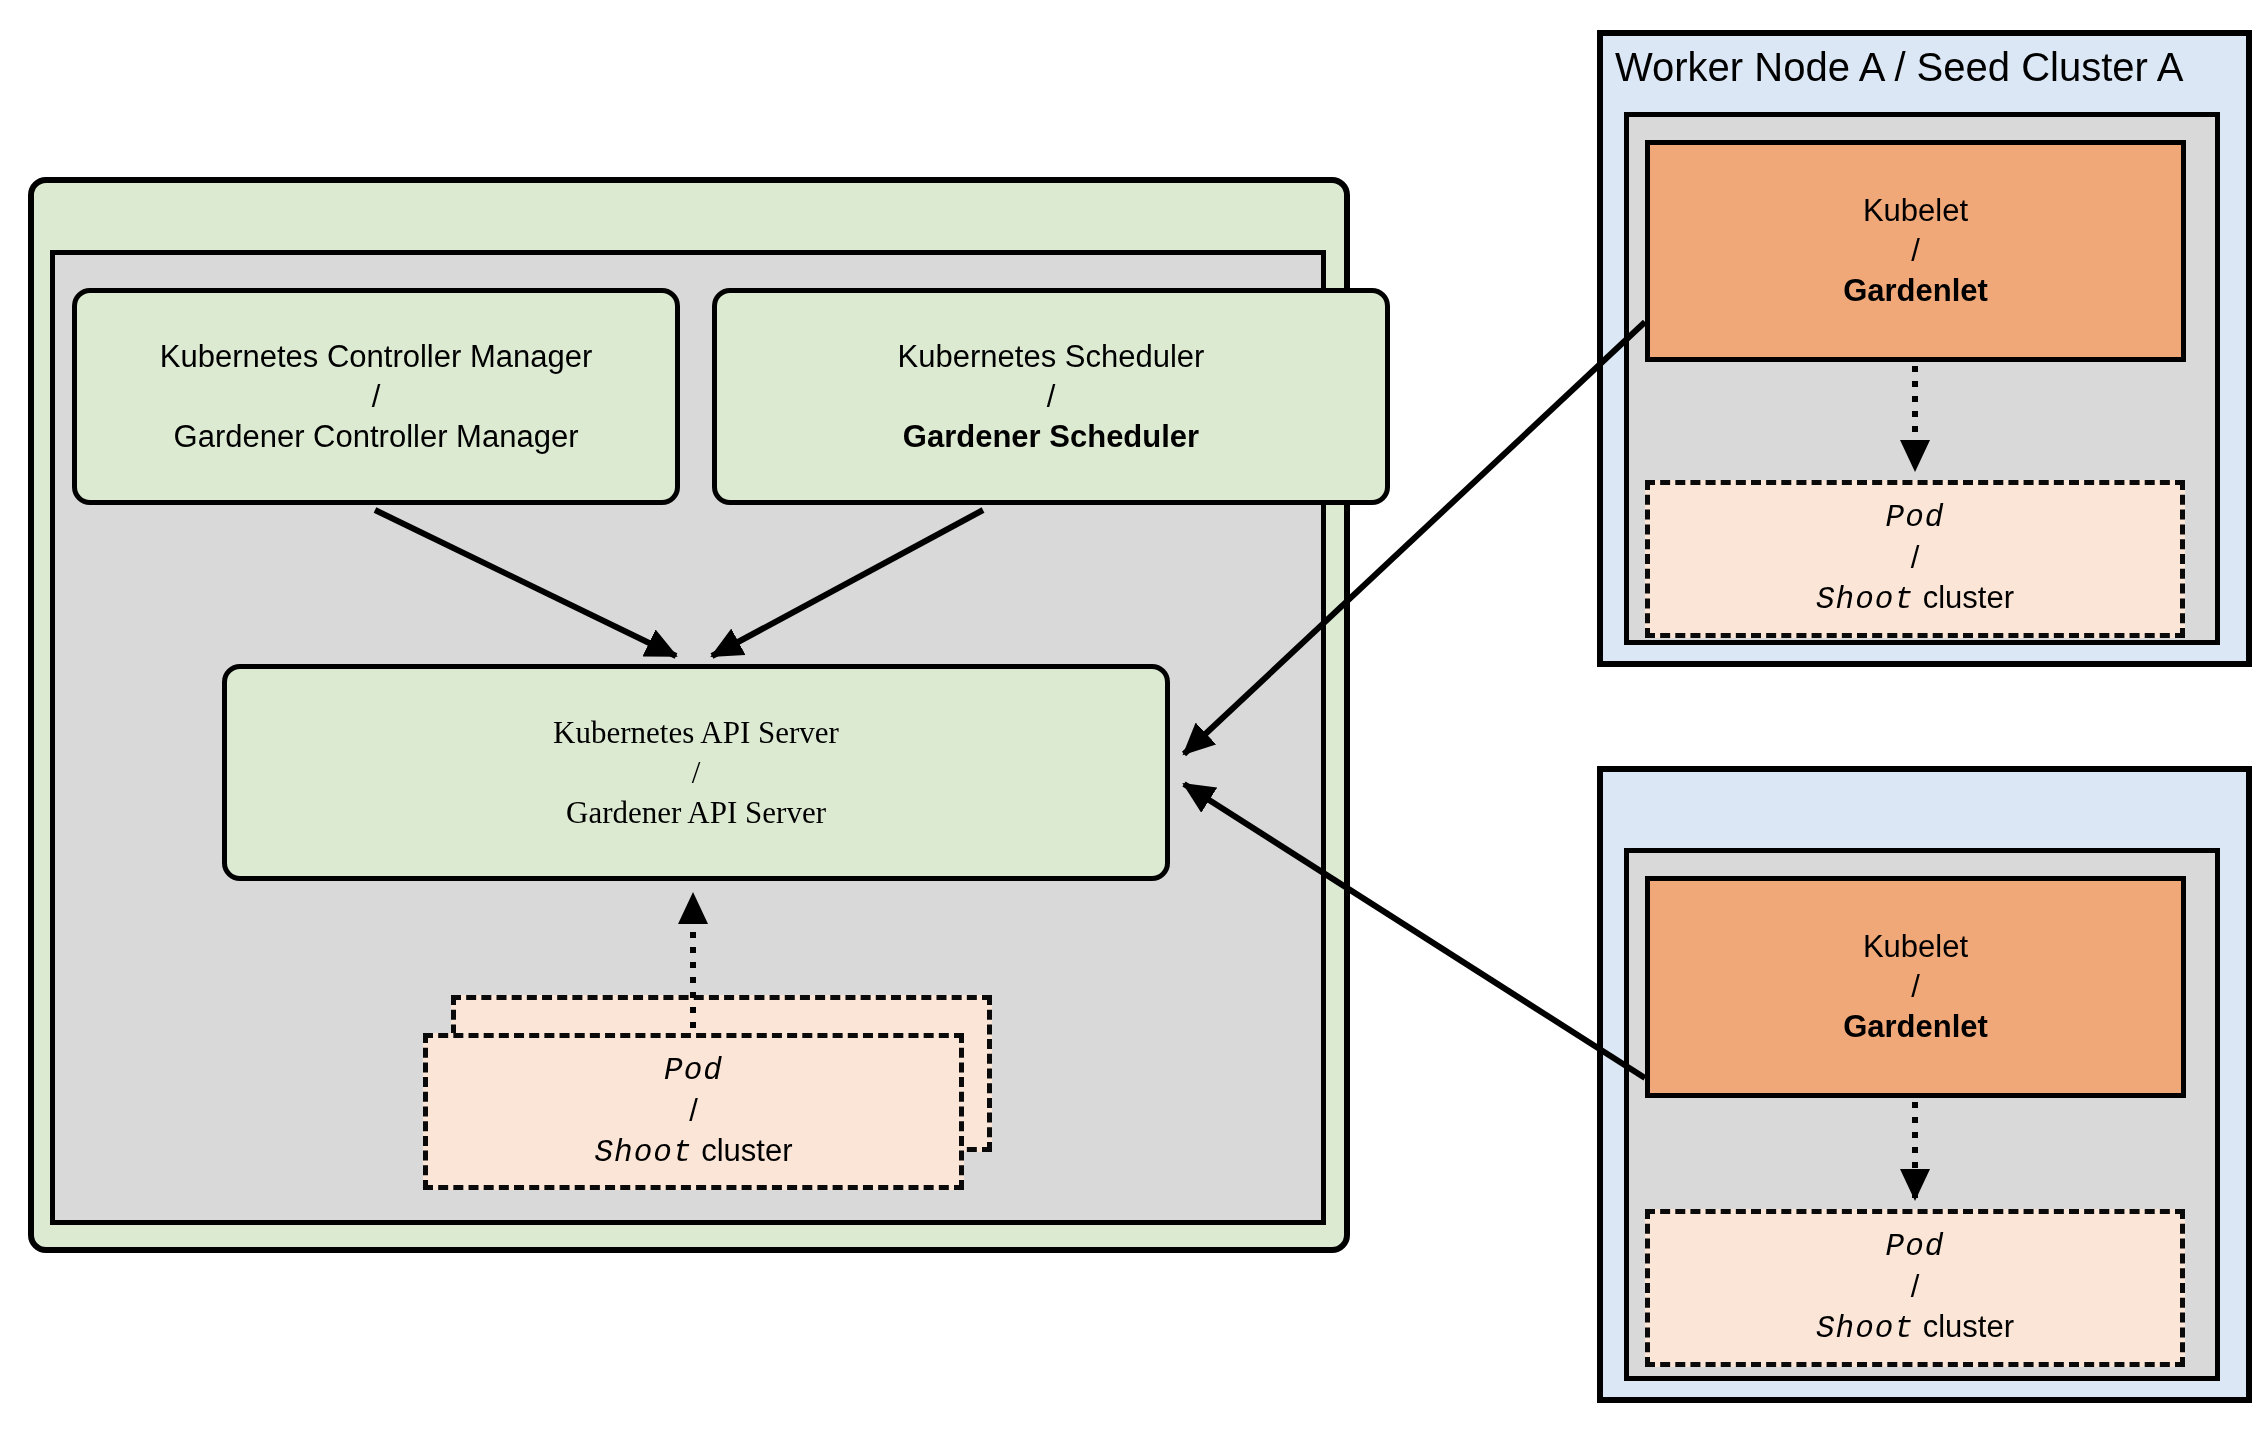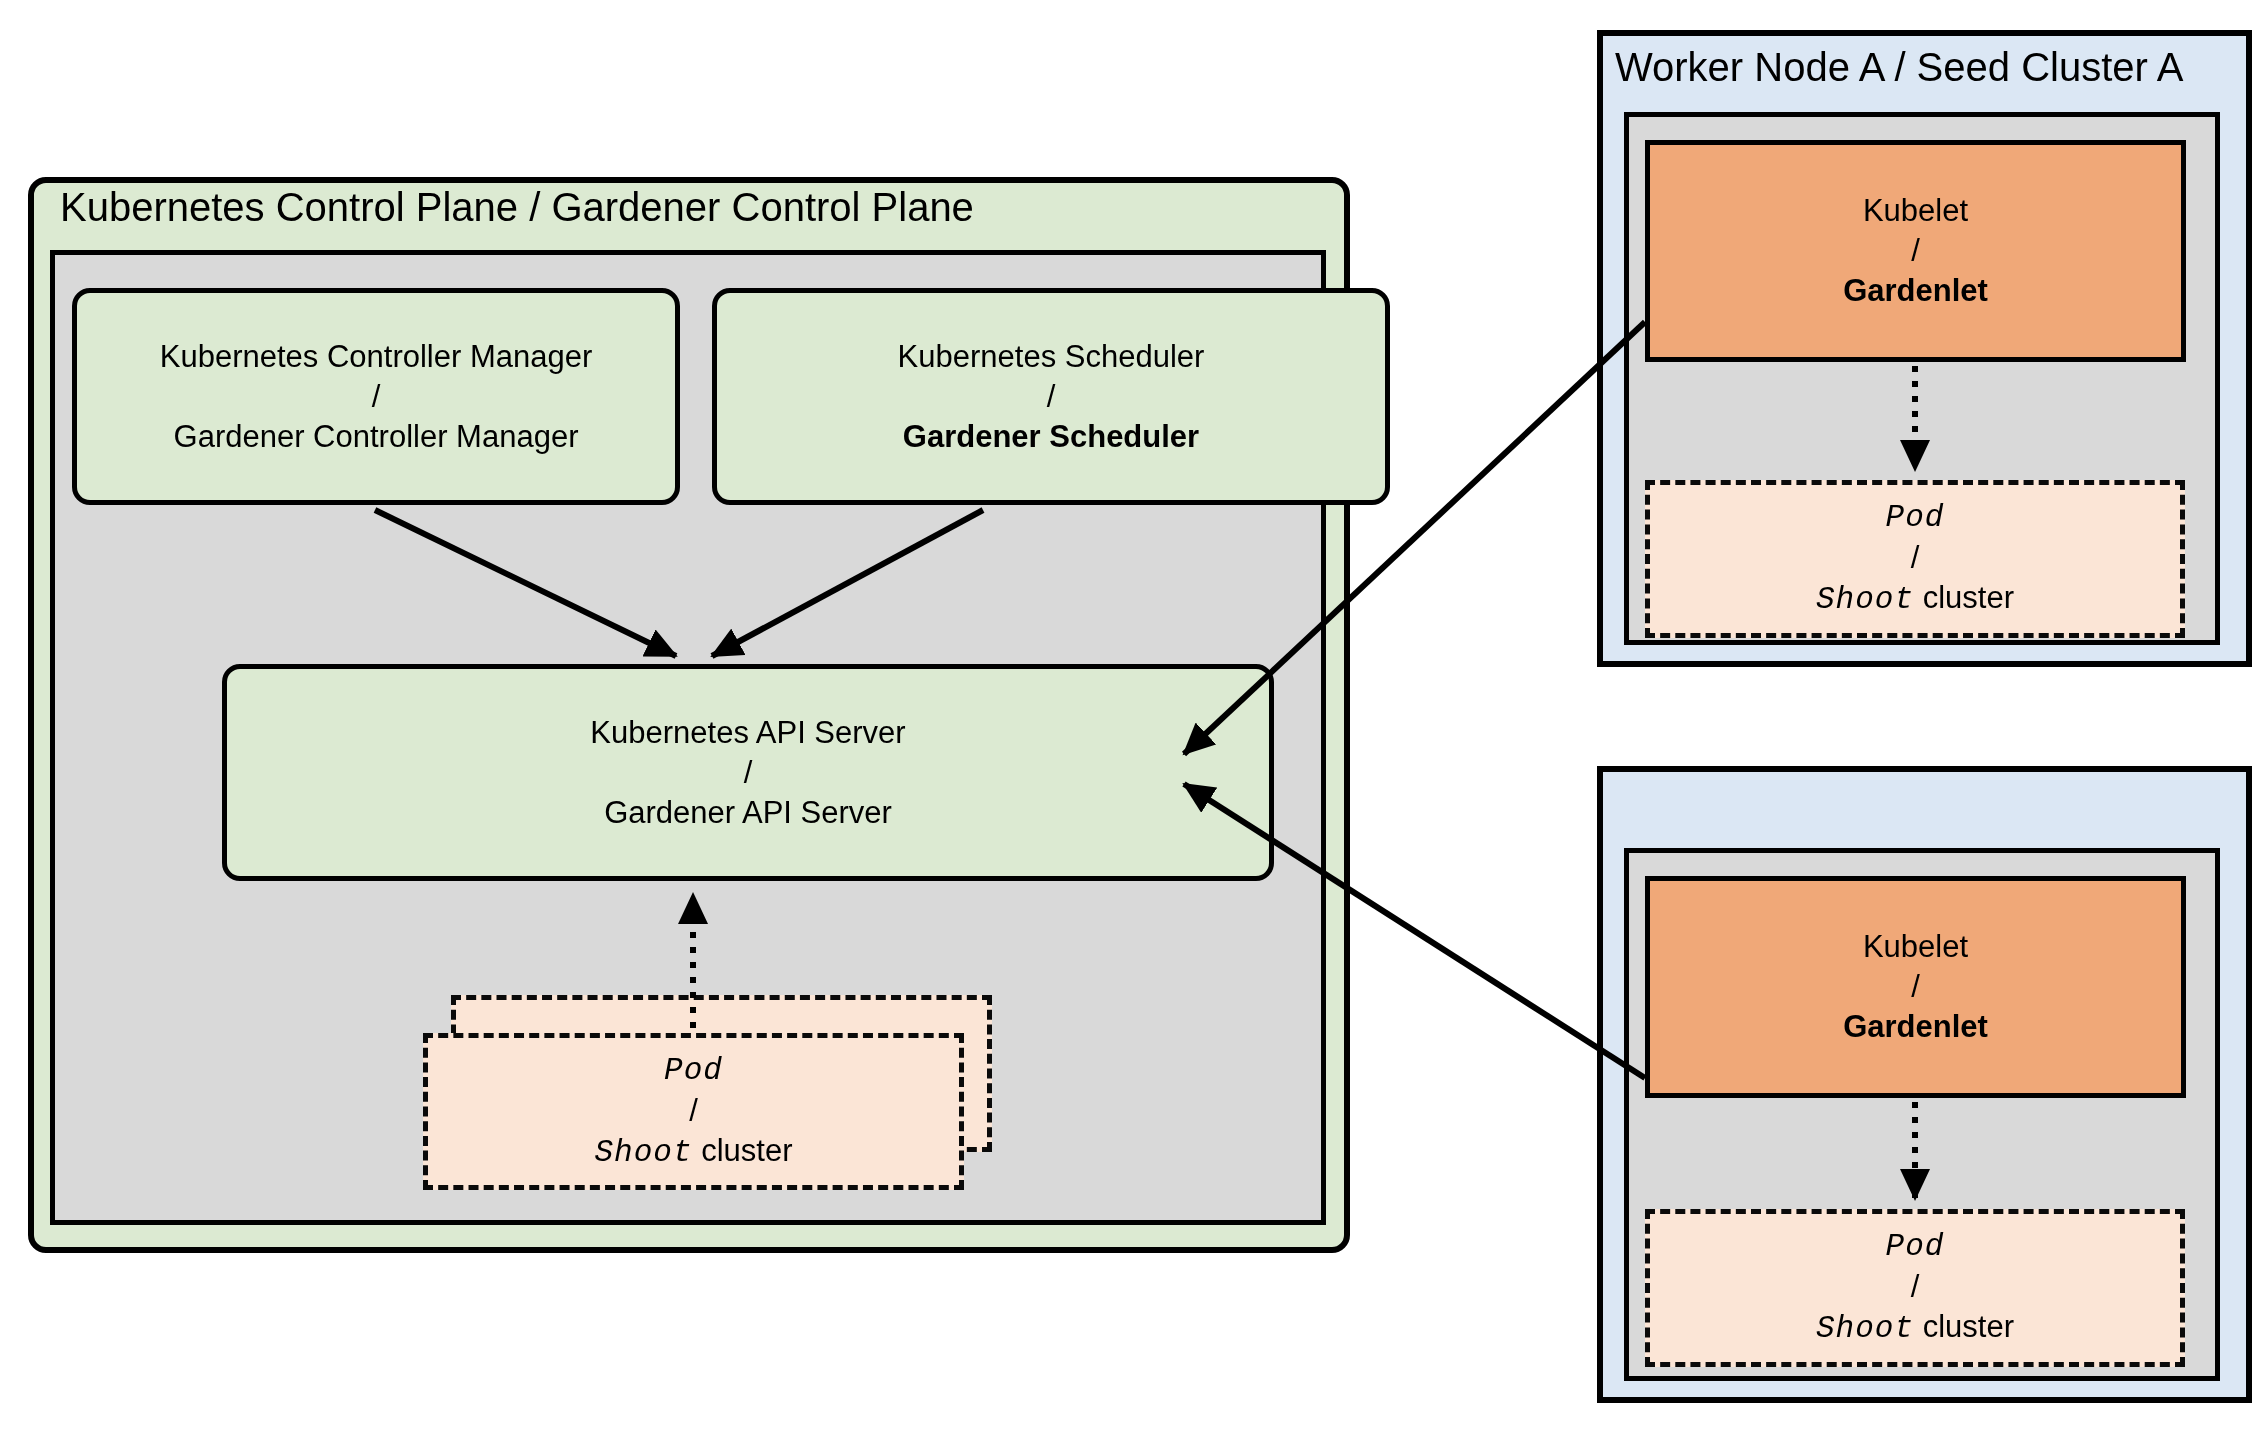--- a/index.html
+++ b/index.html
@@ -34,41 +34,40 @@
   svg.arrows{position:absolute; left:0; top:0; pointer-events:none; z-index:50;}
   svg.arrows line{stroke:#000; stroke-width:6;}
   .dotted{stroke-dasharray:6 9;}
 </style>
 </head>
 <body>
 
 <div class="canvas">
 
   <div class="box b6 green" style="left:28px; top:177px; width:1322px; height:1076px;"></div>
-  <div class="title" style="left:60px; top:185px;">Kubernetes Control Plane / Gardener Control Plane</div>
 
   <div class="box b5 gray" style="left:50px; top:250px; width:1276px; height:975px;"></div>
 
   <div class="box b5 green" style="left:72px; top:288px; width:608px; height:217px;">
     <div class="label">
       <div>Kubernetes Controller Manager</div>
       <div>/</div>
       <div>Gardener Controller Manager</div>
     </div>
   </div>
 
   <div class="box b5 green" style="left:712px; top:288px; width:678px; height:217px;">
     <div class="label">
       <div>Kubernetes Scheduler</div>
       <div>/</div>
       <div class="bold">Gardener Scheduler</div>
     </div>
   </div>
 
-  <div class="box b5 green" style="left:222px; top:664px; width:1052px; height:217px;">
+  <div class="box b5 green" style="left:222px; top:664px; width:948px; height:217px;font-family:Liberation Serif, serif;">
     <div class="label">
       <div>Kubernetes API Server</div>
       <div>/</div>
       <div>Gardener API Server</div>
     </div>
   </div>
 
   <div class="box dash peach" style="left:451px; top:995px; width:541px; height:157px;"></div>
   <div class="box dash peach" style="left:423px; top:1033px; width:541px; height:157px;">
     <div class="label">

